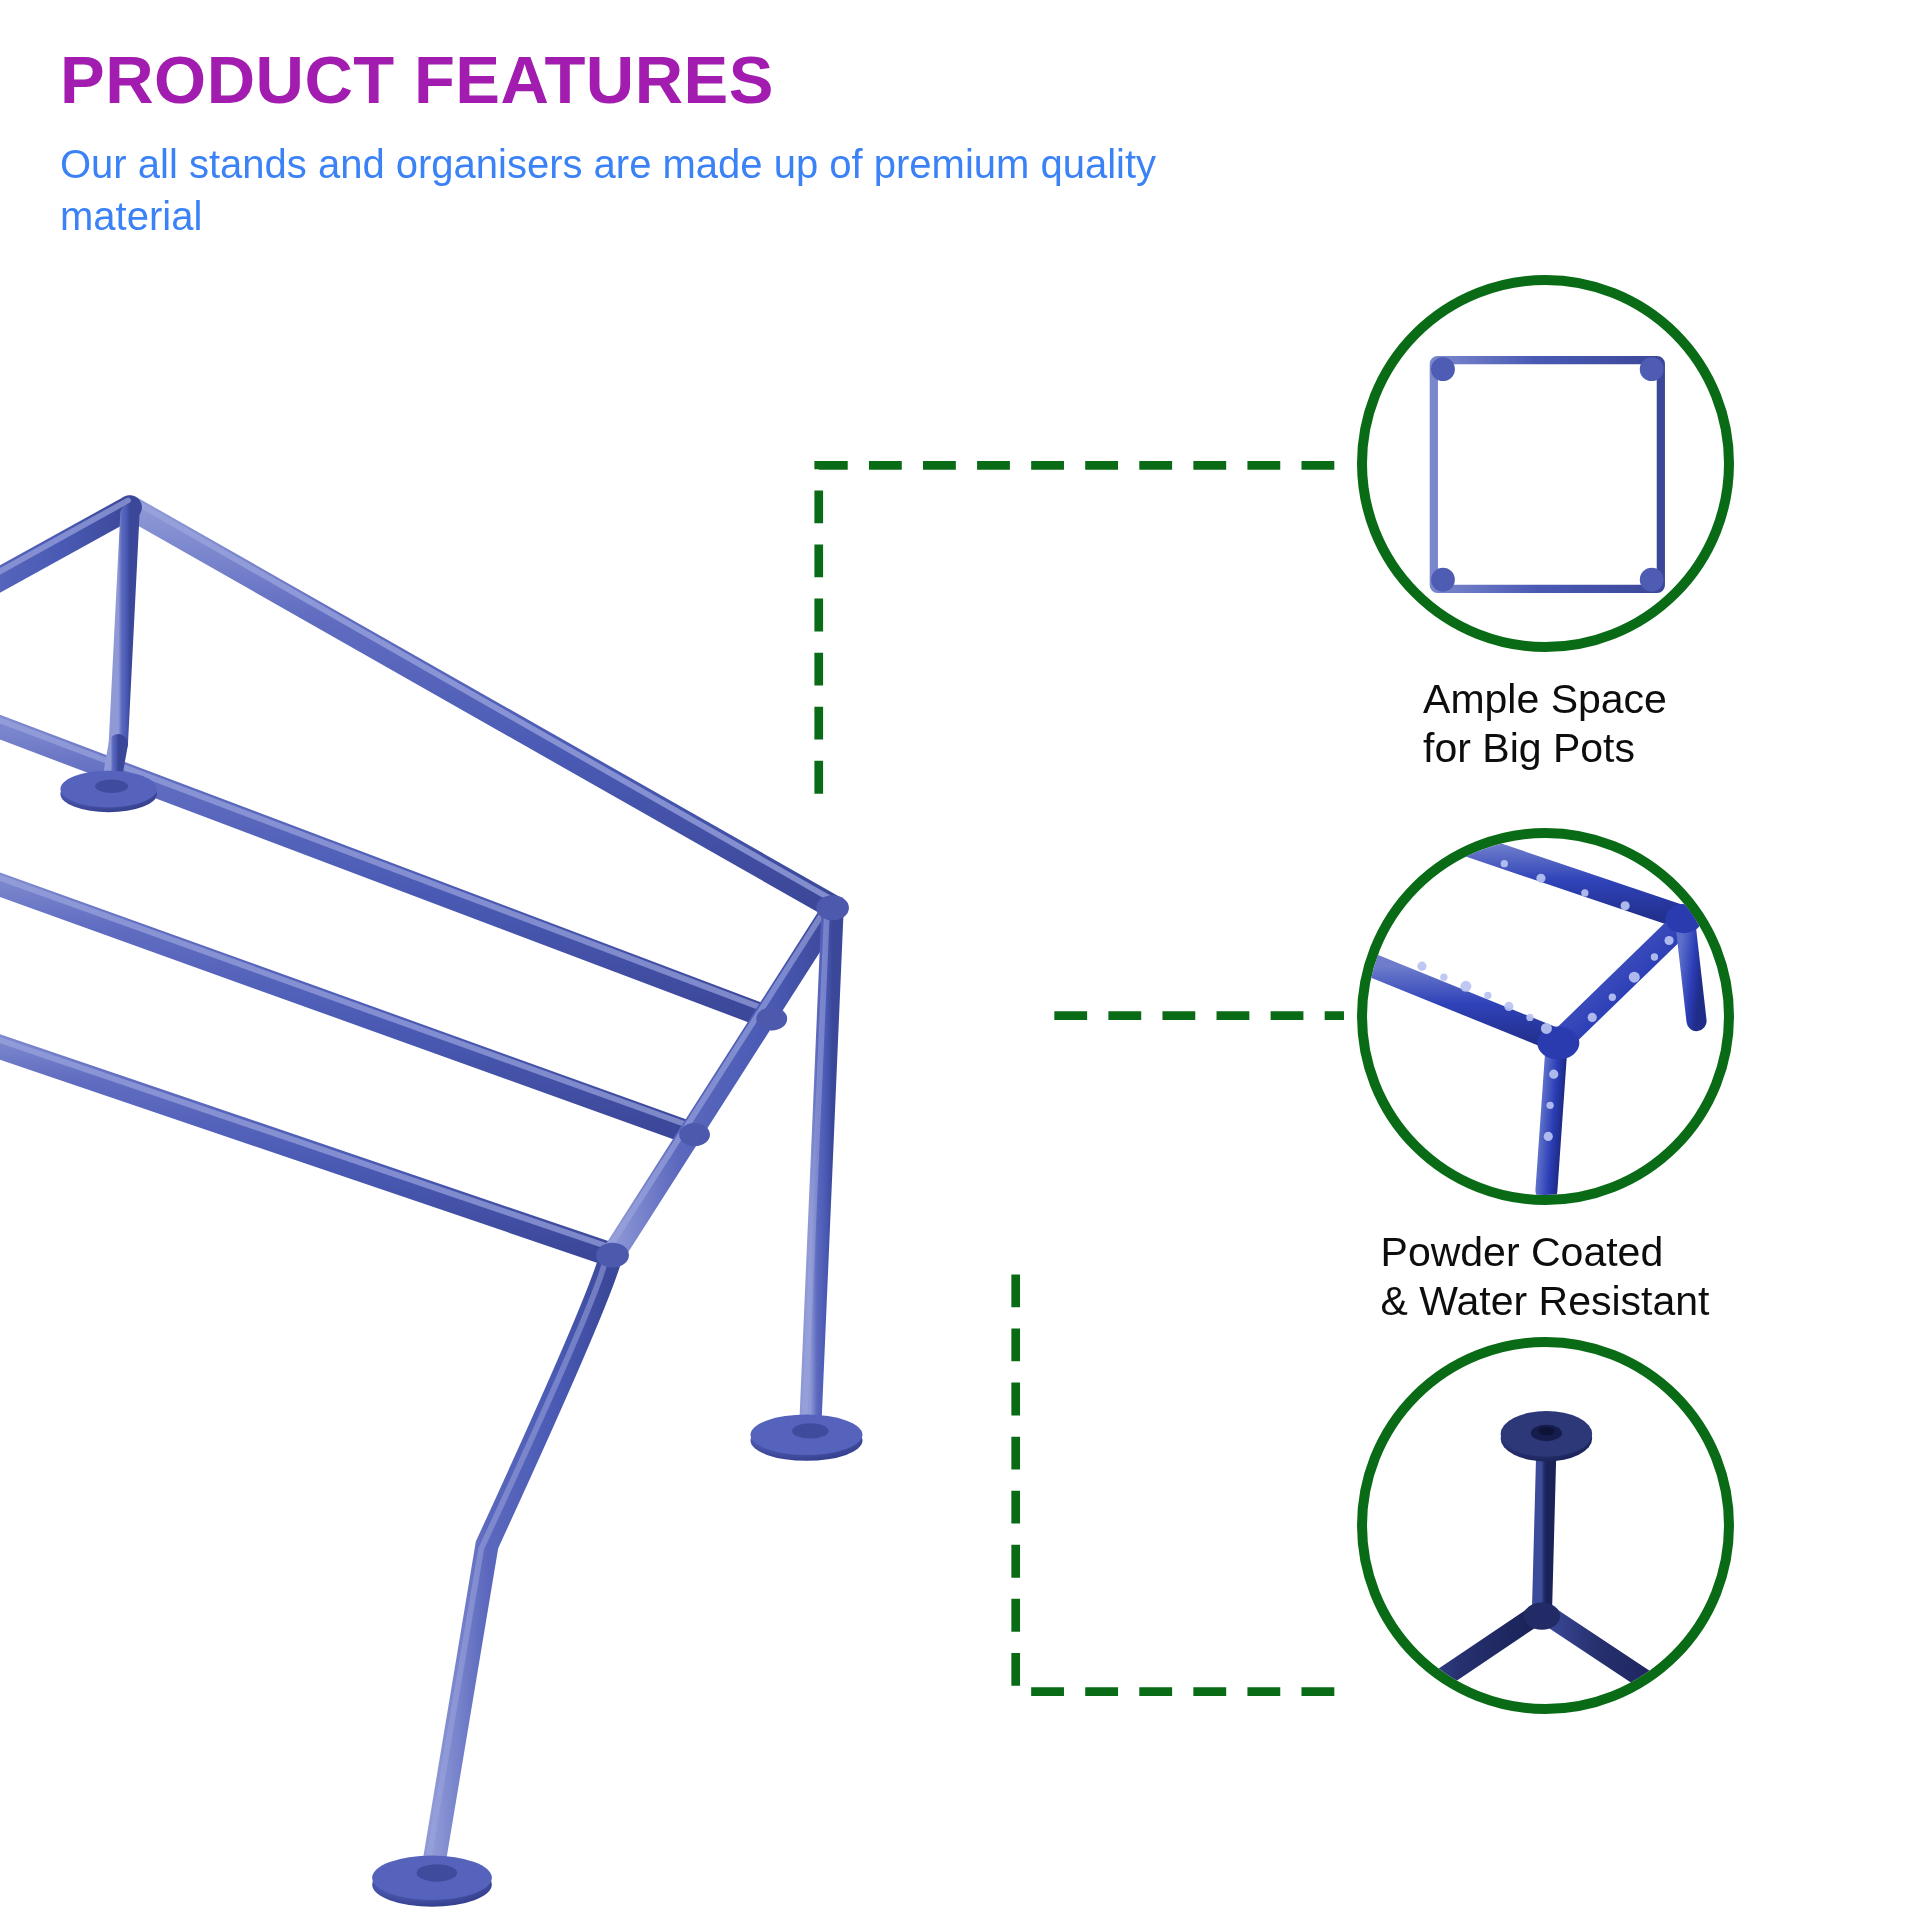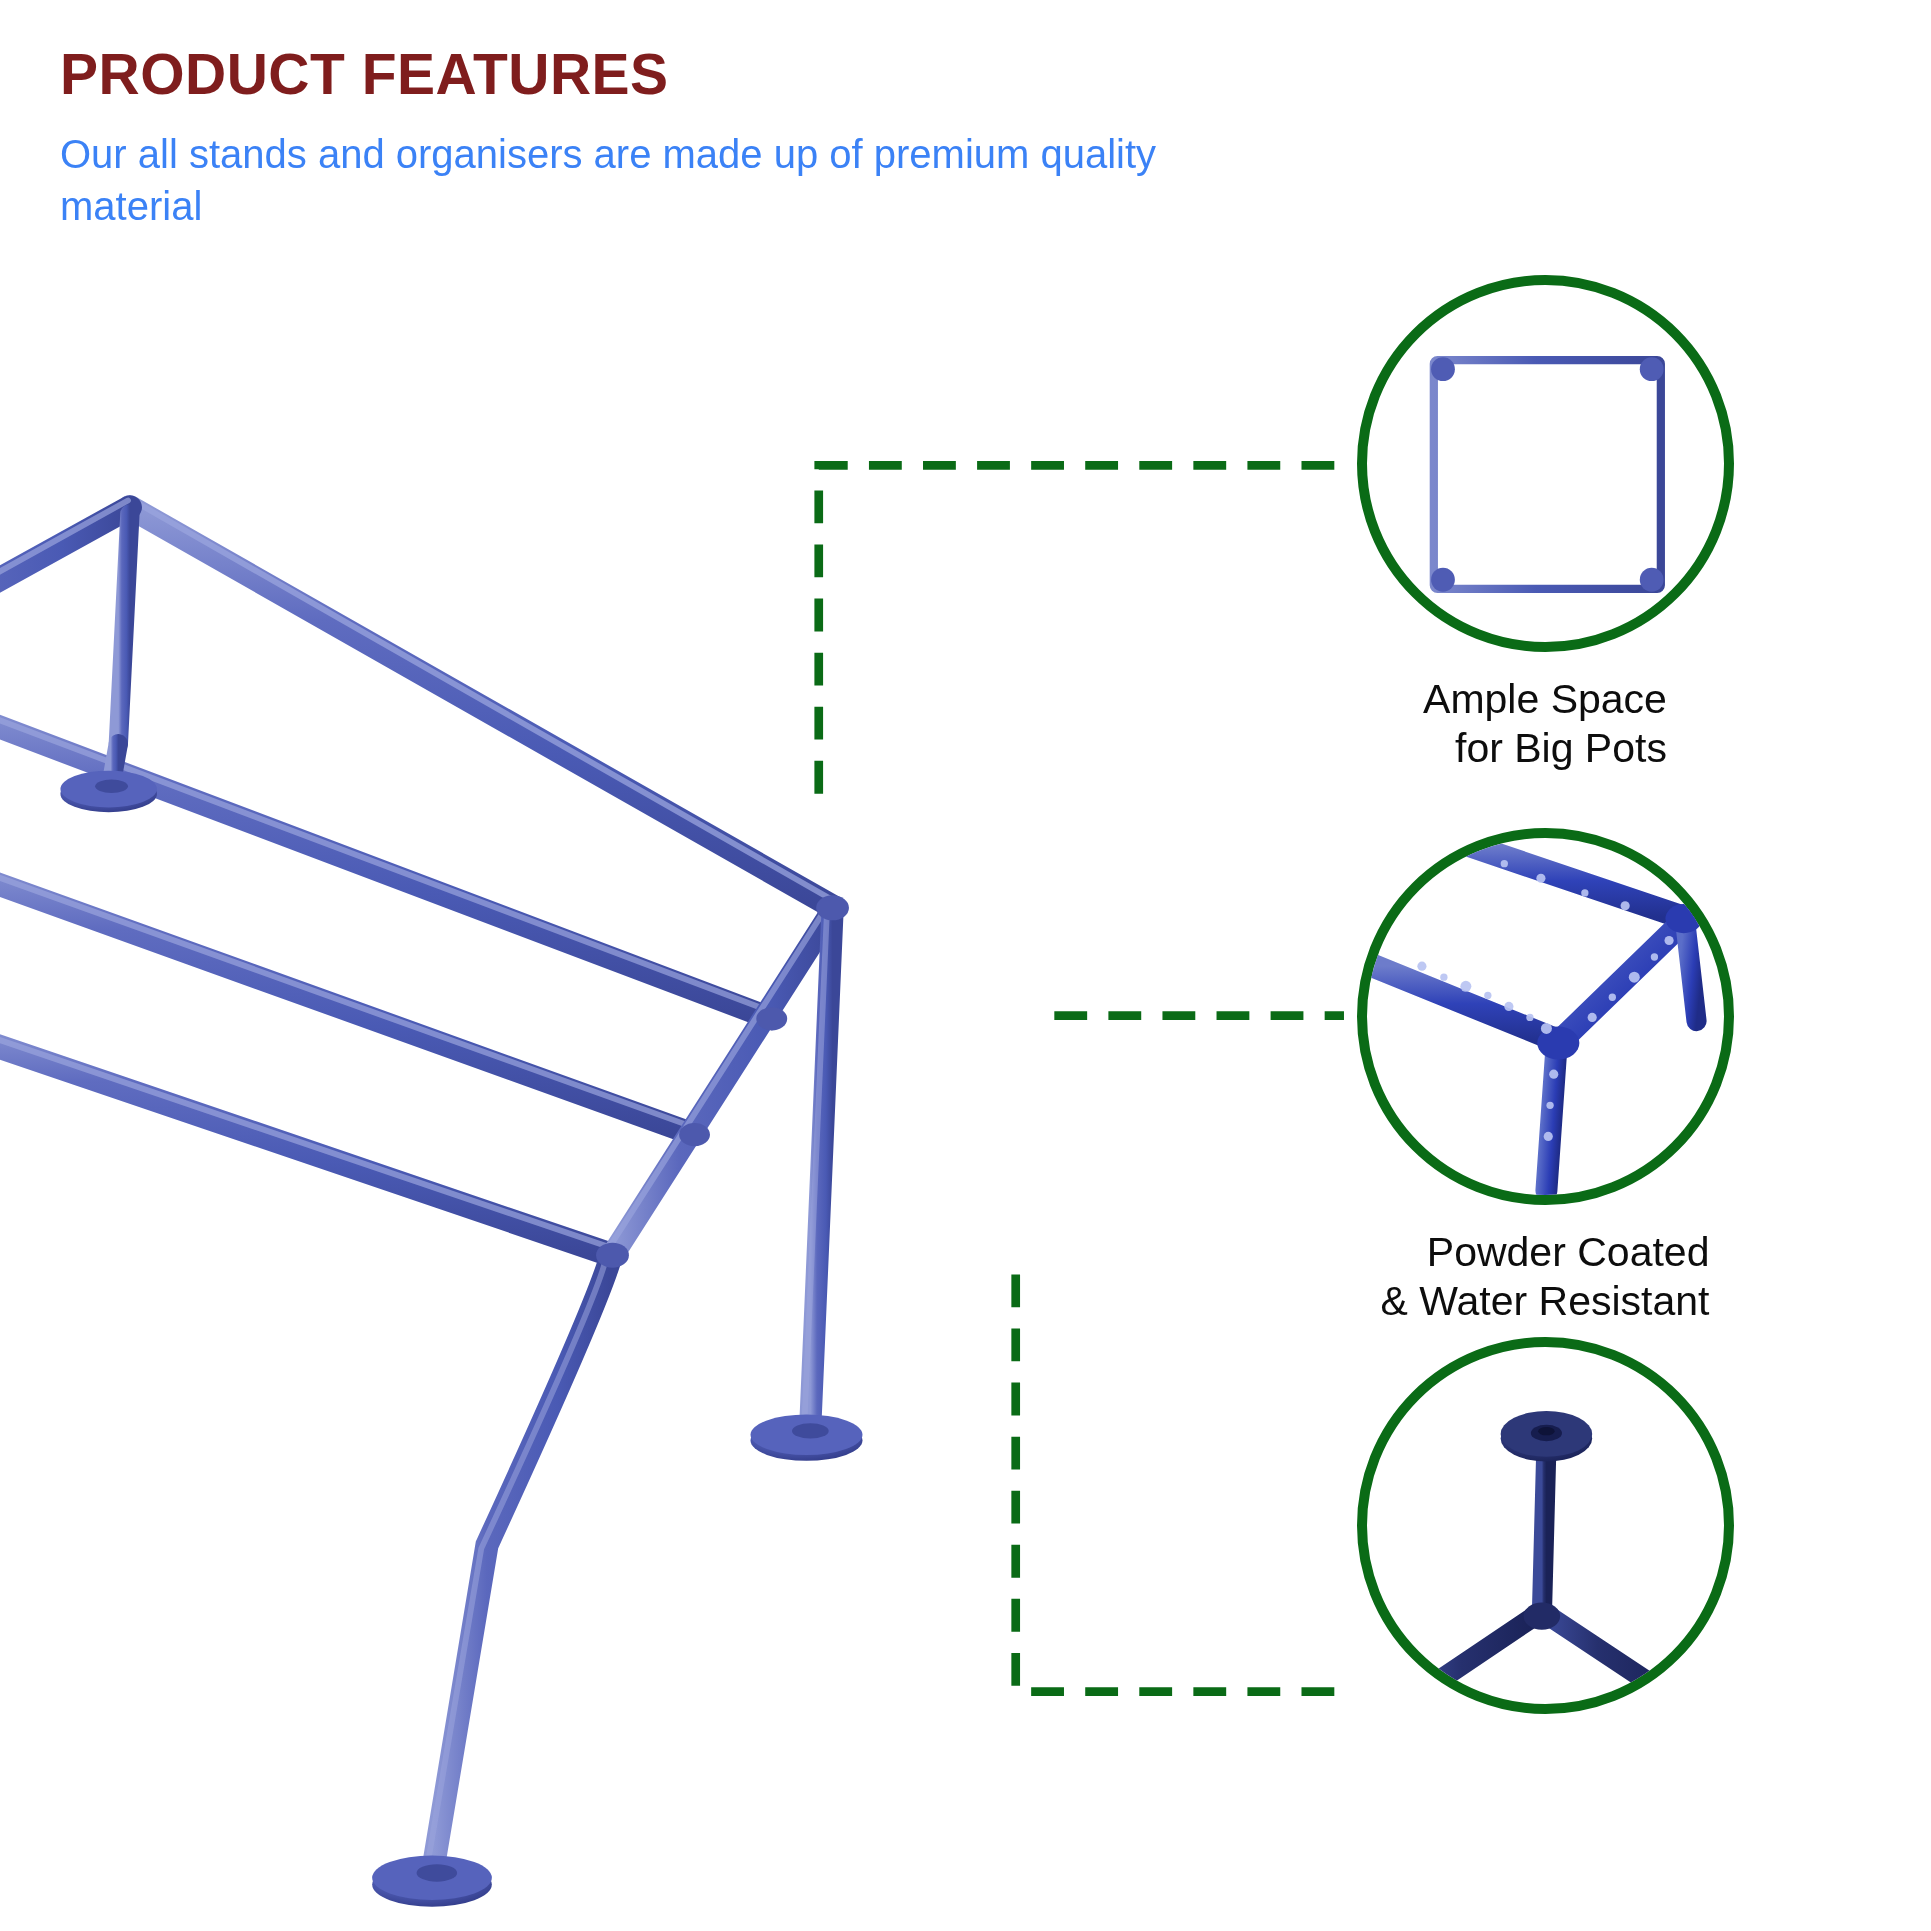--- a/index.html
+++ b/index.html
@@ -6,22 +6,22 @@
   html,body { width:1931px; height:1931px; background:#ffffff; }
   body {
     font-family: "Liberation Sans", sans-serif;
     position:relative;
     overflow:hidden;
   }
 
   
   #header { position:absolute; left:60px; top:46px; width:1255px; }
   #page-title {
-    color:#7f1d1d;
-    font-size:57px;
+    color:#a21caf;
+    font-size:67px;
     font-weight:bold;
     letter-spacing:0.5px;
     line-height:1.0;
     white-space:nowrap;
   }
   #subtitle {
     margin-top:25px;
     color:#3b82f6;
     font-size:40px;
     font-weight:400;
@@ -55,21 +55,21 @@
     border:10.6px solid #0a6b16;
     background:#ffffff;
     position:relative;
     overflow:hidden;
     flex:none;
   }
   .callout-circle svg { position:absolute; inset:0; width:100%; height:100%; }
 
   .callout-label {
     margin-top:23px;
-    text-align:right;
+    text-align:left;
     color:#0d0d0d;
     font-size:41px;
     line-height:1.20;
     font-weight:400;
     white-space:pre-line;
   }
 
   
   #connectors {
     position:absolute; left:0; top:0;

